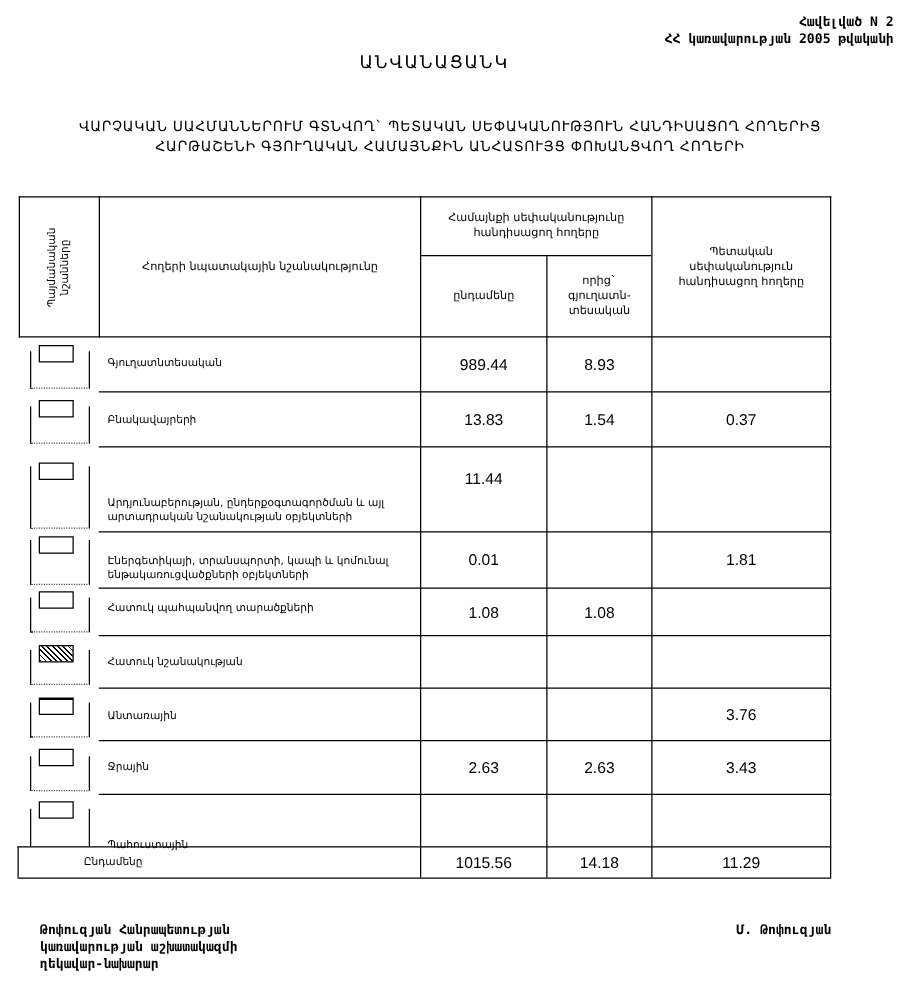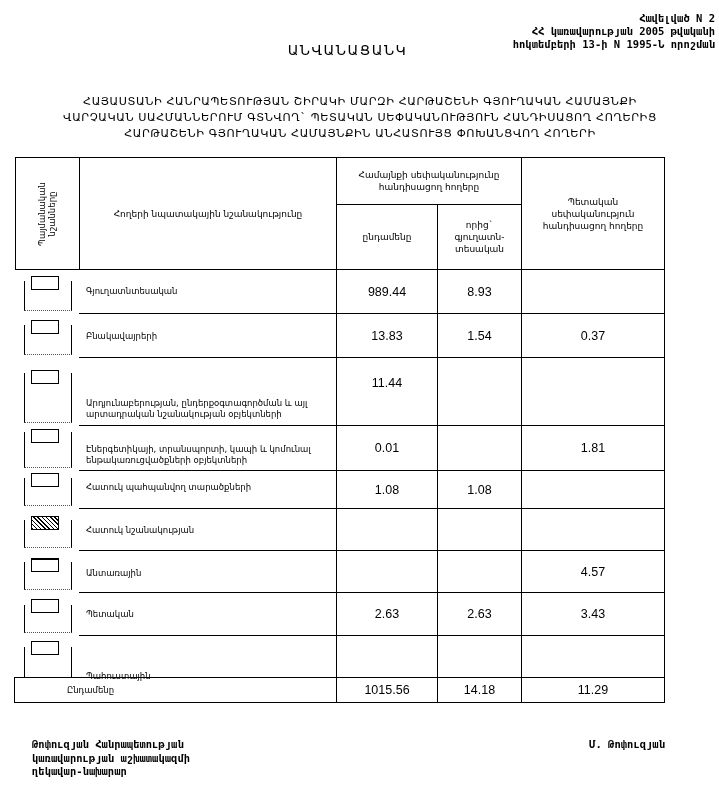--- a/index.html
+++ b/index.html
@@ -38,27 +38,25 @@
                  font-size: 10.5px; line-height: 13.5px; font-weight: bold; }
   .footer-right { left: 540px; top: 738px; width: 125px; text-align: right;
                   font-family: "DejaVu Sans Mono", monospace; font-size: 10.5px; font-weight: bold; }
 </style>
 </head>
 <body>
 
 <div class="abs appendix">
   <div>Հավելված N 2</div>
   <div>ՀՀ կառավարության 2005 թվականի</div>
-  <div>հոկտեմբերի 13-ի N 1995-Ն որոշման</div>
 </div>
 
 <div class="abs list-title">ԱՆՎԱՆԱՑԱՆԿ</div>
 
 <div class="abs doc-title">
-  <div>ՀԱՅԱՍՏԱՆԻ ՀԱՆՐԱՊԵՏՈՒԹՅԱՆ ՇԻՐԱԿԻ ՄԱՐԶԻ ՀԱՐԹԱՇԵՆԻ ԳՅՈՒՂԱԿԱՆ ՀԱՄԱՅՆՔԻ</div>
   <div>ՎԱՐՉԱԿԱՆ ՍԱՀՄԱՆՆԵՐՈՒՄ ԳՏՆՎՈՂ` ՊԵՏԱԿԱՆ ՍԵՓԱԿԱՆՈՒԹՅՈՒՆ ՀԱՆԴԻՍԱՑՈՂ ՀՈՂԵՐԻՑ</div>
   <div>ՀԱՐԹԱՇԵՆԻ ԳՅՈՒՂԱԿԱՆ ՀԱՄԱՅՆՔԻՆ ԱՆՀԱՏՈՒՅՑ ՓՈԽԱՆՑՎՈՂ ՀՈՂԵՐԻ</div>
 </div>
 
 <div>
 
   <div class="grid-line" style="left:15px;top:157px;width:650px;height:1px;"></div>
   <div class="grid-line" style="left:15px;top:157px;width:1px;height:113px;"></div>
   <div class="grid-line" style="left:79px;top:157px;width:1px;height:113px;"></div>
   <div class="grid-line" style="left:336px;top:157px;width:1px;height:545px;"></div>
@@ -146,27 +144,27 @@
     <div class="cell-text num" style="left:438px;top:509px;width:83px;height:41px;"></div>
     <div class="cell-text num" style="left:522px;top:509px;width:142px;height:41px;"></div>
   </div>
 
   <div>
     <div class="bracket" style="left:24px;top:562px;width:48px;height:28px;"></div>
     <div class="sym" style="left:31px;top:558px;border-style:solid;border-top-width:2px;"></div>
     <div class="desc" style="top:568px;">Անտառային</div>
     <div class="cell-text num" style="left:337px;top:551px;width:100px;height:41px;"></div>
     <div class="cell-text num" style="left:438px;top:551px;width:83px;height:41px;"></div>
-    <div class="cell-text num" style="left:522px;top:551px;width:142px;height:41px;">4.57</div>
+    <div class="cell-text num" style="left:522px;top:551px;width:142px;height:41px;">3.76</div>
   </div>
 
   <div>
     <div class="bracket" style="left:24px;top:605px;width:48px;height:28px;"></div>
     <div class="sym" style="left:31px;top:599px;"></div>
-    <div class="desc" style="top:609px;">Պետական</div>
+    <div class="desc" style="top:609px;">Ջրային</div>
     <div class="cell-text num" style="left:337px;top:593px;width:100px;height:42px;">2.63</div>
     <div class="cell-text num" style="left:438px;top:593px;width:83px;height:42px;">2.63</div>
     <div class="cell-text num" style="left:522px;top:593px;width:142px;height:42px;">3.43</div>
   </div>
 
   <div>
     <div class="bracket" style="left:24px;top:647px;width:48px;height:30px;border-bottom:none;"></div>
     <div class="sym" style="left:31px;top:641px;"></div>
     <div class="desc" style="top:652px;margin-top:19px;">Պահուստային</div>
     <div class="cell-text num" style="left:337px;top:636px;width:100px;height:41px;"></div>

